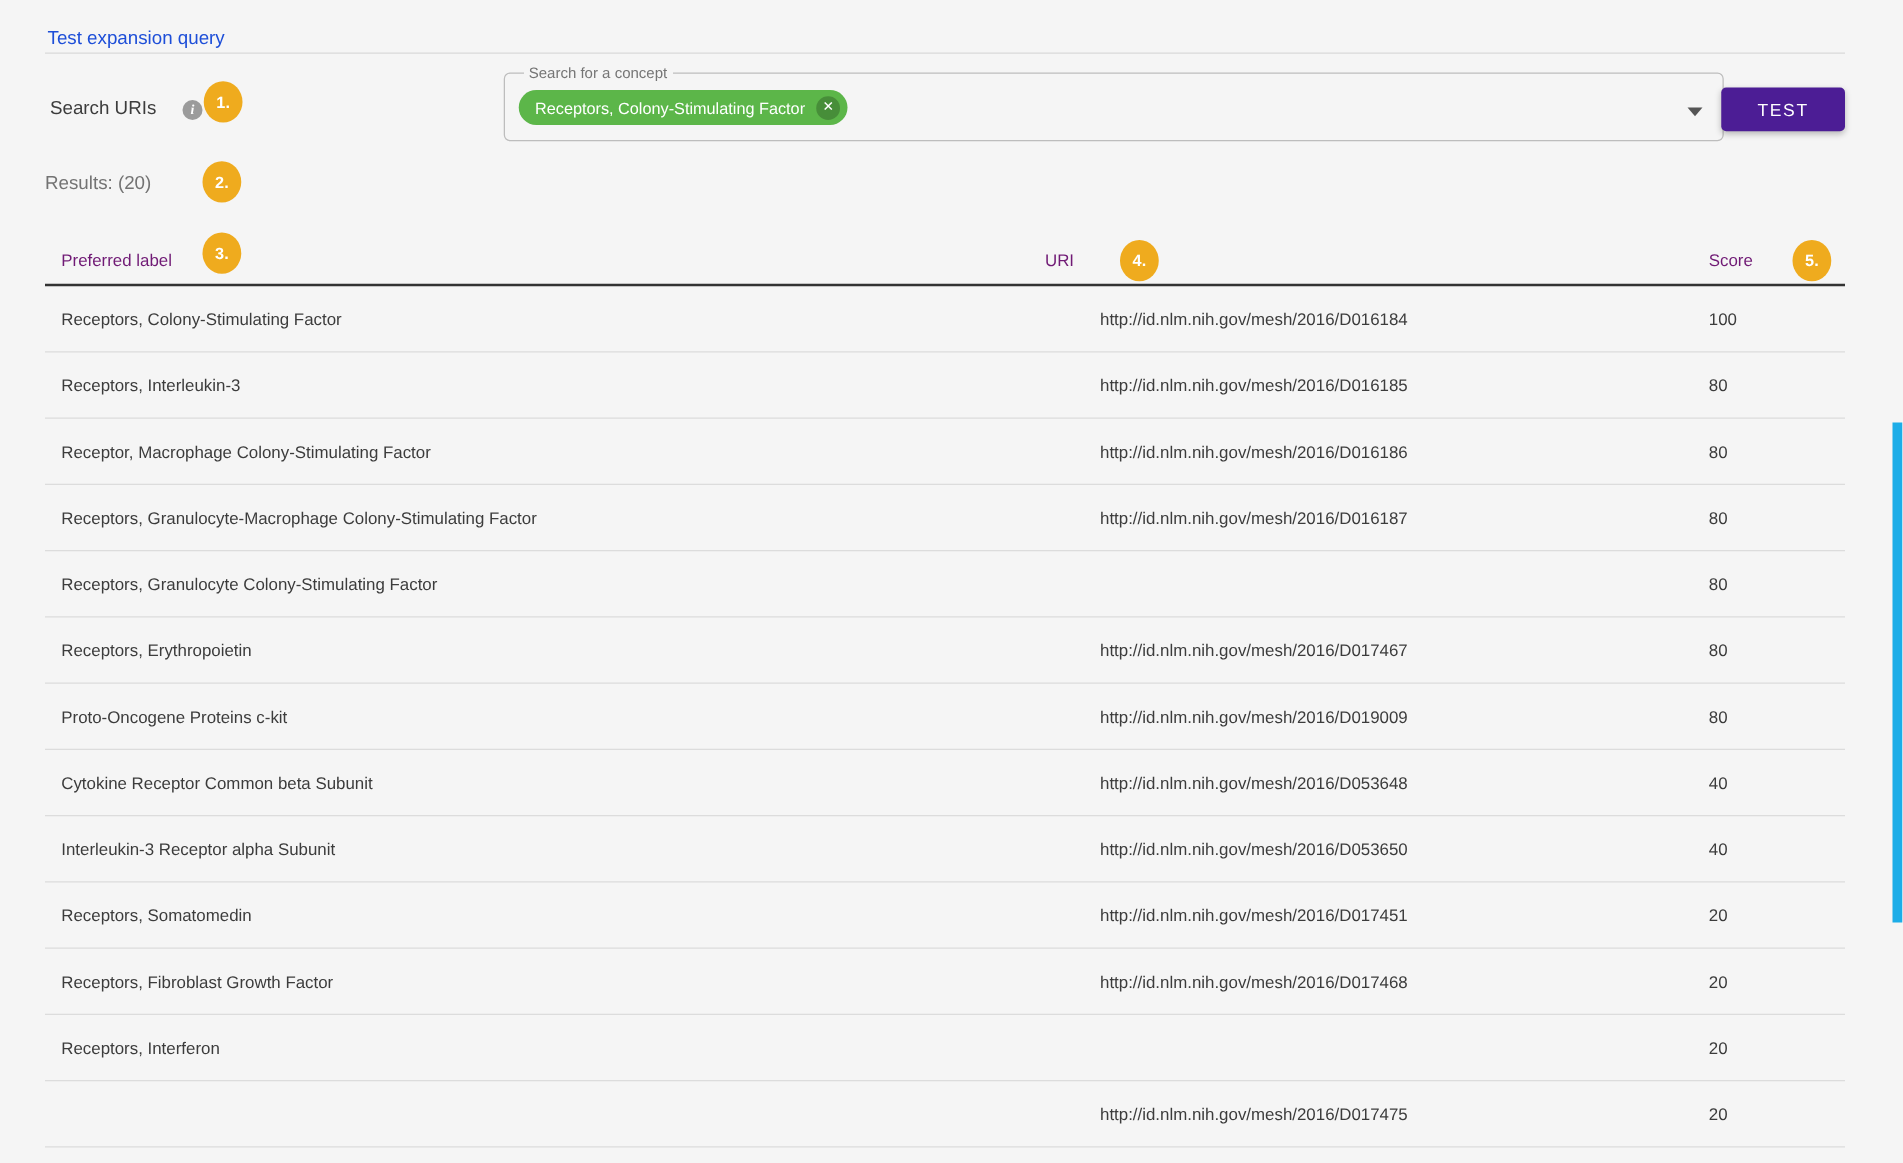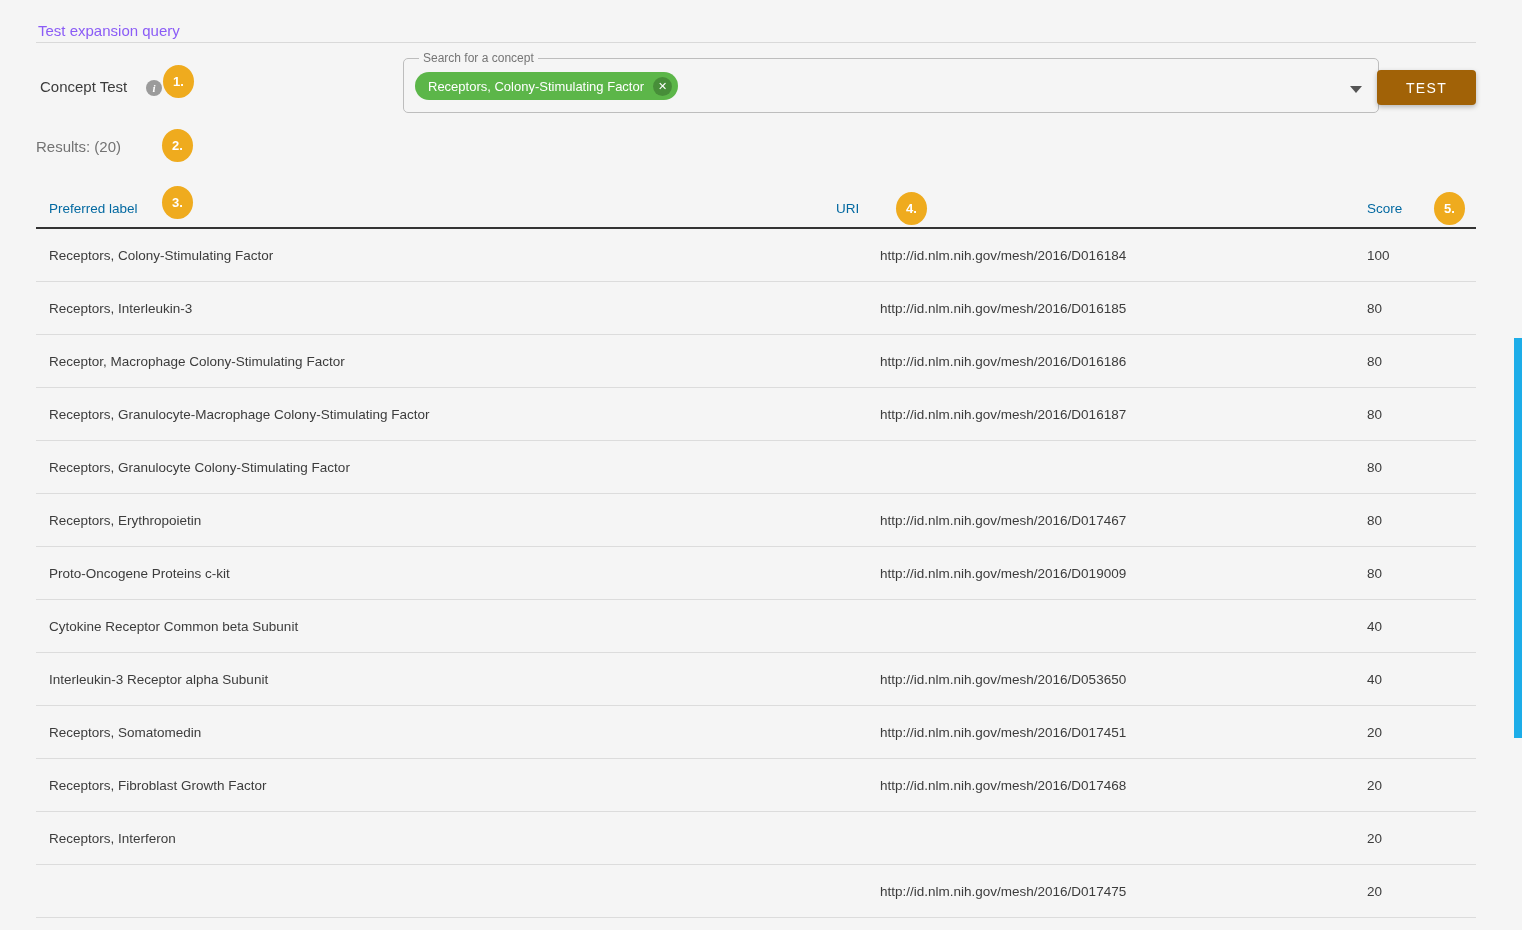--- a/index.html
+++ b/index.html
@@ -13,21 +13,21 @@
   .page {
     position: relative;
     width: 1522px; height: 930px;
     background: #f5f5f5;
     overflow: hidden;
   }
 
   
   .page-title {
     position: absolute; left: 38px; top: 22px;
-    font-size: 15px; color: #8b5cf6;
+    font-size: 15px; color: #1d4ed8;
   }
   .title-divider {
     position: absolute; left: 36px; right: 46px; top: 42px;
     height: 1px; background: #d9d9d9;
   }
 
   
   .concept-label {
     position: absolute; left: 40px; top: 78px;
     font-size: 15px; color: #3c3c3c;
@@ -91,21 +91,21 @@
     border-left: 6px solid transparent;
     border-right: 6px solid transparent;
     border-top: 7px solid #555;
     cursor: pointer;
   }
 
   
   .test-button {
     position: absolute; left: 1377px; top: 70px;
     width: 99px; height: 35px;
-    background: #a16207; color: #fff;
+    background: #4c1d95; color: #fff;
     border: none; border-radius: 4px;
     font-family: "Liberation Sans", sans-serif;
     font-size: 14px; letter-spacing: 1.3px;
     box-shadow: 0 2px 5px rgba(0,0,0,0.26);
     cursor: pointer;
   }
 
   
   .results-label {
     position: absolute; left: 36px; top: 138px;
@@ -116,21 +116,21 @@
   .results-table {
     position: absolute; left: 36px; top: 188px;
     width: 1440px;
   }
   .table-header {
     position: relative; height: 41px;
     border-bottom: 2px solid #333;
   }
   .th {
     position: absolute; top: 13px;
-    font-size: 13.5px; color: #0369a1;
+    font-size: 13.5px; color: #701a75;
   }
   .th-label { left: 13px; }
   .th-uri   { left: 800px; }
   .th-score { left: 1331px; }
 
   .table-row {
     position: relative; height: 53px;
     border-bottom: 1px solid #dcdcdc;
   }
   .td {
@@ -150,21 +150,21 @@
   }
 </style>
 </head>
 <body>
 
 <div class="page">
 
   <div class="page-title">Test expansion query</div>
   <div class="title-divider"></div>
 
-  <div class="concept-label">Concept Test</div>
+  <div class="concept-label">Search URIs</div>
   <div class="info-icon">i</div>
   <div class="badge badge-1">1.</div>
 
   <fieldset class="search-fieldset">
     <legend>Search for a concept</legend>
     <div class="chip">
       <span class="chip-label">Receptors, Colony-Stimulating Factor</span>
       <span class="chip-remove">✕</span>
     </div>
     <div class="dropdown-arrow"></div>
@@ -214,20 +214,21 @@
     <span class="td td-uri">http://id.nlm.nih.gov/mesh/2016/D017467</span>
     <span class="td td-score">80</span>
   </div>
         <div class="table-row">
     <span class="td td-label">Proto-Oncogene Proteins c-kit</span>
     <span class="td td-uri">http://id.nlm.nih.gov/mesh/2016/D019009</span>
     <span class="td td-score">80</span>
   </div>
         <div class="table-row">
     <span class="td td-label">Cytokine Receptor Common beta Subunit</span>
+    <span class="td td-uri">http://id.nlm.nih.gov/mesh/2016/D053648</span>
     <span class="td td-score">40</span>
   </div>
         <div class="table-row">
     <span class="td td-label">Interleukin-3 Receptor alpha Subunit</span>
     <span class="td td-uri">http://id.nlm.nih.gov/mesh/2016/D053650</span>
     <span class="td td-score">40</span>
   </div>
         <div class="table-row">
     <span class="td td-label">Receptors, Somatomedin</span>
     <span class="td td-uri">http://id.nlm.nih.gov/mesh/2016/D017451</span>

